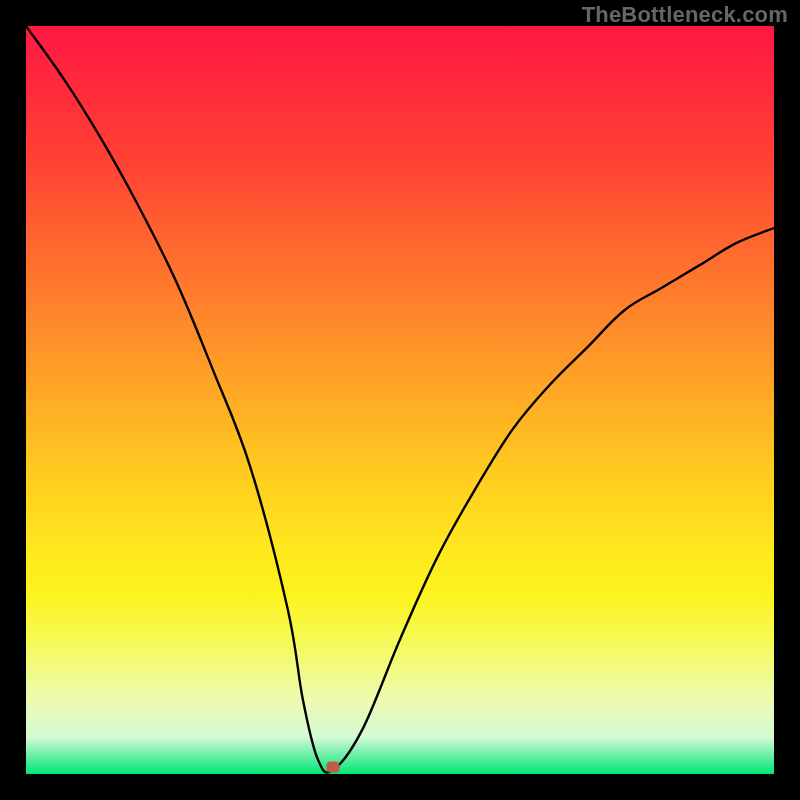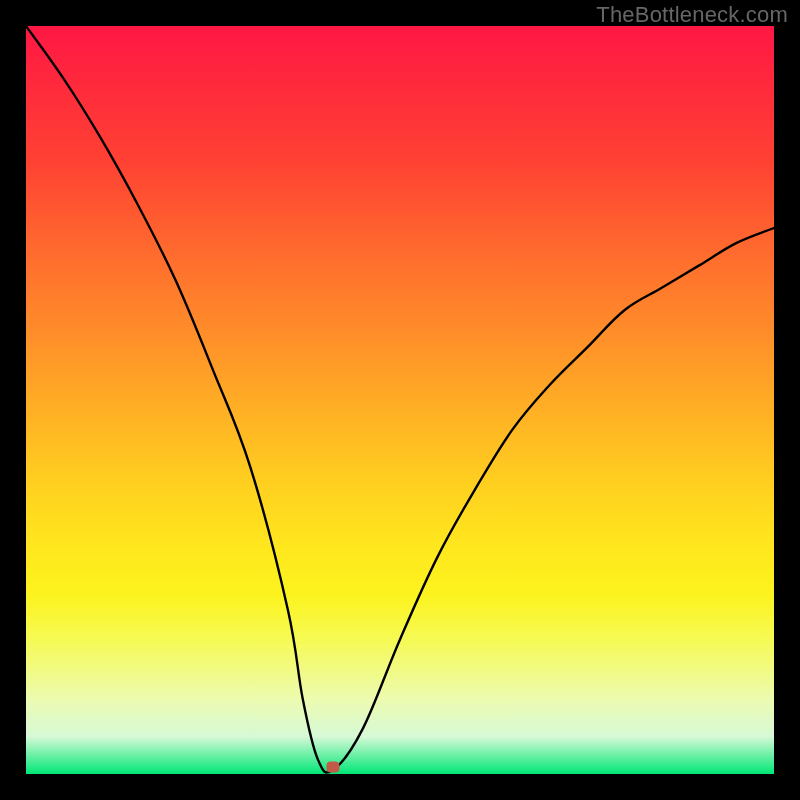--- a/index.html
+++ b/index.html
@@ -10,21 +10,21 @@
     position: relative;
     font-family: Arial, Helvetica, sans-serif;
     overflow: hidden;
   }
   .watermark {
     position: absolute;
     top: 2px;
     right: 12px;
     color: #666;
     font-size: 22px;
-    font-weight: 400;
+    font-weight: 700;
     z-index: 10;
     letter-spacing: 0.2px;
   }
   .plot-area {
     position: absolute;
     left: 26px;
     top: 26px;
     width: 748px;
     height: 748px;
     background: linear-gradient(to bottom,

